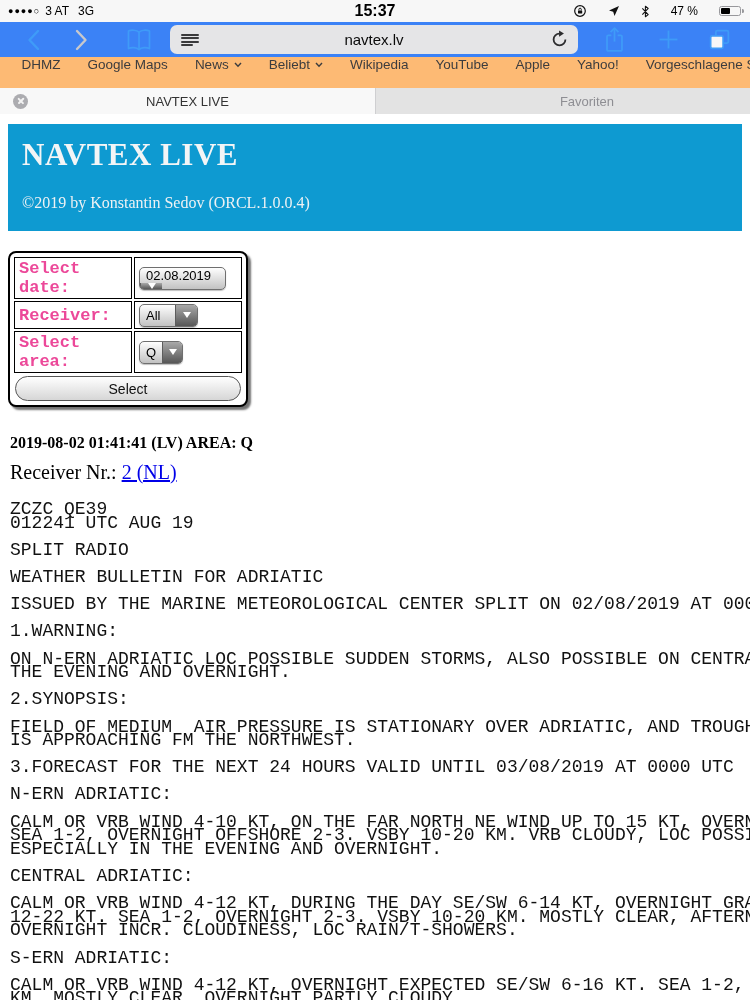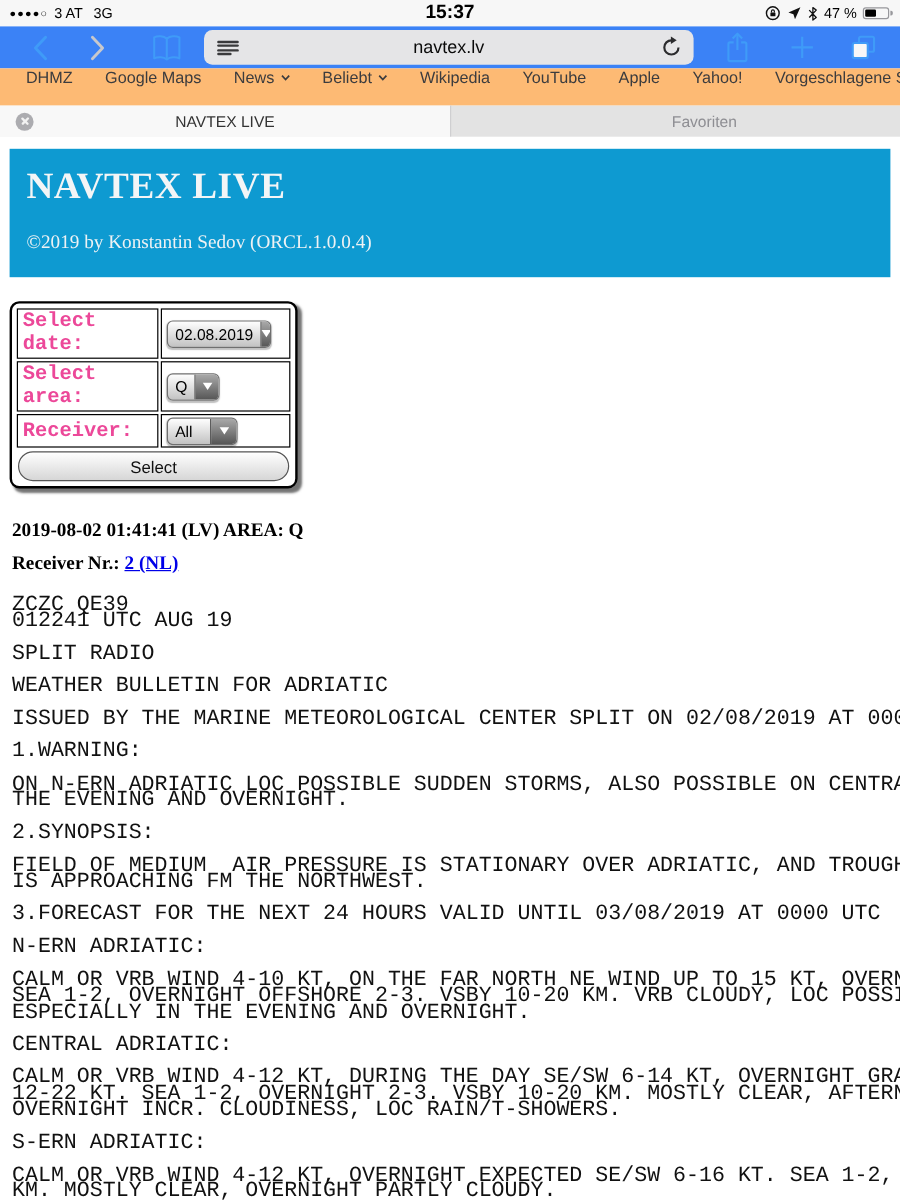--- a/index.html
+++ b/index.html
@@ -4,21 +4,21 @@
 <style>
   html,body{margin:0;padding:0;width:750px;height:1000px;overflow:hidden;background:#fff;
     font-family:"Liberation Sans",sans-serif;-webkit-font-smoothing:antialiased;}
   .screen{position:relative;width:750px;height:1000px;}
   .status-bar{position:absolute;top:0;left:0;width:750px;height:22px;background:#f7f7f7;
     font-size:12px;color:#000;}
   .sb-left{position:absolute;left:8px;top:0;height:22px;display:flex;align-items:center;gap:5px;}
   .sb-dots{font-size:9px;letter-spacing:1px;color:#000;}
   .sb-time{position:absolute;left:0;width:750px;top:0;height:22px;display:flex;align-items:center;
     justify-content:center;font-weight:700;font-size:16px;}
-  .sb-right{position:absolute;right:6px;top:0;height:22px;display:flex;align-items:center;gap:5px;}
+  .sb-right{position:absolute;right:6px;top:0;height:22px;display:flex;align-items:center;gap:21px;}
   .batt{position:relative;width:22px;height:10.5px;border:1px solid #98989c;border-radius:2.5px;
     display:inline-block;box-sizing:border-box;}
   .batt-fill{position:absolute;left:1px;top:1px;bottom:1px;width:9px;background:#000;border-radius:1px;}
   .batt-nub{width:2px;height:4px;background:#98989c;border-radius:0 1.5px 1.5px 0;display:inline-block;margin-left:1px;}
 
   .nav-toolbar{position:absolute;top:22px;left:0;width:750px;height:35px;background:#3b82f6;text-align:center;}
   .tb-btn{position:absolute;top:0;height:35px;display:flex;align-items:center;justify-content:center;}
   .url-field{position:absolute;left:170px;top:3px;width:408px;height:29px;background:#e5e5e7;
     border-radius:7px;display:flex;align-items:center;justify-content:center;}
   .url-text{font-size:15px;color:#0a0a0a;}
@@ -62,24 +62,24 @@
     background:linear-gradient(#ffffff,#d6d6d6);font-family:"Liberation Sans",sans-serif;
     font-size:14px;color:#111;box-shadow:inset 0 1px 0 #fff;}
   .dropdown{display:inline-flex;height:21px;border:1px solid #6f6f6f;border-radius:5px;
     overflow:hidden;background:linear-gradient(#fefefe,#c2c2c2);vertical-align:middle;
     box-shadow:0 1px 1px rgba(0,0,0,0.25);}
   .dd-text{display:flex;align-items:center;padding:0 6px;font-size:13px;color:#000;flex:1;}
   .dd-arrow{width:21px;background:linear-gradient(#a9a9a9,#565656);border-left:1px solid #5c5c5c;
     display:flex;align-items:center;justify-content:center;}
   .dd-arrow i{width:0;height:0;border-left:4.5px solid transparent;border-right:4.5px solid transparent;
     border-top:6px solid #fff;display:block;}
-  .dd-date{width:85px;}.dd-area{width:42px;}.dd-recv{width:57px;}
+  .dd-date{width:85px;flex-direction:column;}.dd-area{width:42px;}.dd-recv{width:57px;}
 
   .msg-header{margin:27px 0 0 2px;font-family:"Liberation Serif",serif;font-weight:700;font-size:16px;color:#000;}
-  .msg-receiver{margin:9px 0 0 2px;font-family:"Liberation Serif",serif;font-weight:700;font-size:16px;color:#000;}
+  .msg-receiver{margin:9px 0 0 2px;font-family:"Liberation Serif",serif;font-weight:400;font-size:20px;color:#000;}
   .msg-receiver a{color:#0000e8;text-decoration:underline;}
   .msg-body{margin:19px 0 0 2px;font-family:"Liberation Mono",monospace;font-size:18px;
     line-height:13.6px;white-space:pre;color:#111;}
   svg{display:block;}
 </style>
 </head>
 <body>
 
 <div class="screen">
 
@@ -242,48 +242,48 @@
     </div>
 
     <div class="form-panel">
       <table>
         <tbody>
             <tr>
           <td class="lbl">Select date:</td>
           <td>
             <span class="dropdown dd-date">
               <span class="dd-text">02.08.2019</span>
+              <span class="dd-arrow">
+                    <i></i>
+                  </span>
+            </span>
+          </td>
+        </tr>
+        <tr>
+          <td class="lbl">Receiver:</td>
+          <td>
+            <span class="dropdown dd-recv">
+              <span class="dd-text">All</span>
               <span class="dd-arrow">
                     <i></i>
                   </span>
             </span>
           </td>
         </tr>
         <tr>
           <td class="lbl">Select area:</td>
           <td>
             <span class="dropdown dd-area">
               <span class="dd-text">Q</span>
               <span class="dd-arrow">
                     <i></i>
                   </span>
             </span>
           </td>
         </tr>
-        <tr>
-          <td class="lbl">Receiver:</td>
-          <td>
-            <span class="dropdown dd-recv">
-              <span class="dd-text">All</span>
-              <span class="dd-arrow">
-                    <i></i>
-                  </span>
-            </span>
-          </td>
-        </tr>
         <tr class="btn-row">
           <td colspan="2">
             <button class="select-btn">Select</button>
           </td>
         </tr>
       </tbody>
         </table>
     </div>
 
     <p class="msg-header">2019-08-02 01:41:41 (LV) AREA: Q</p>

